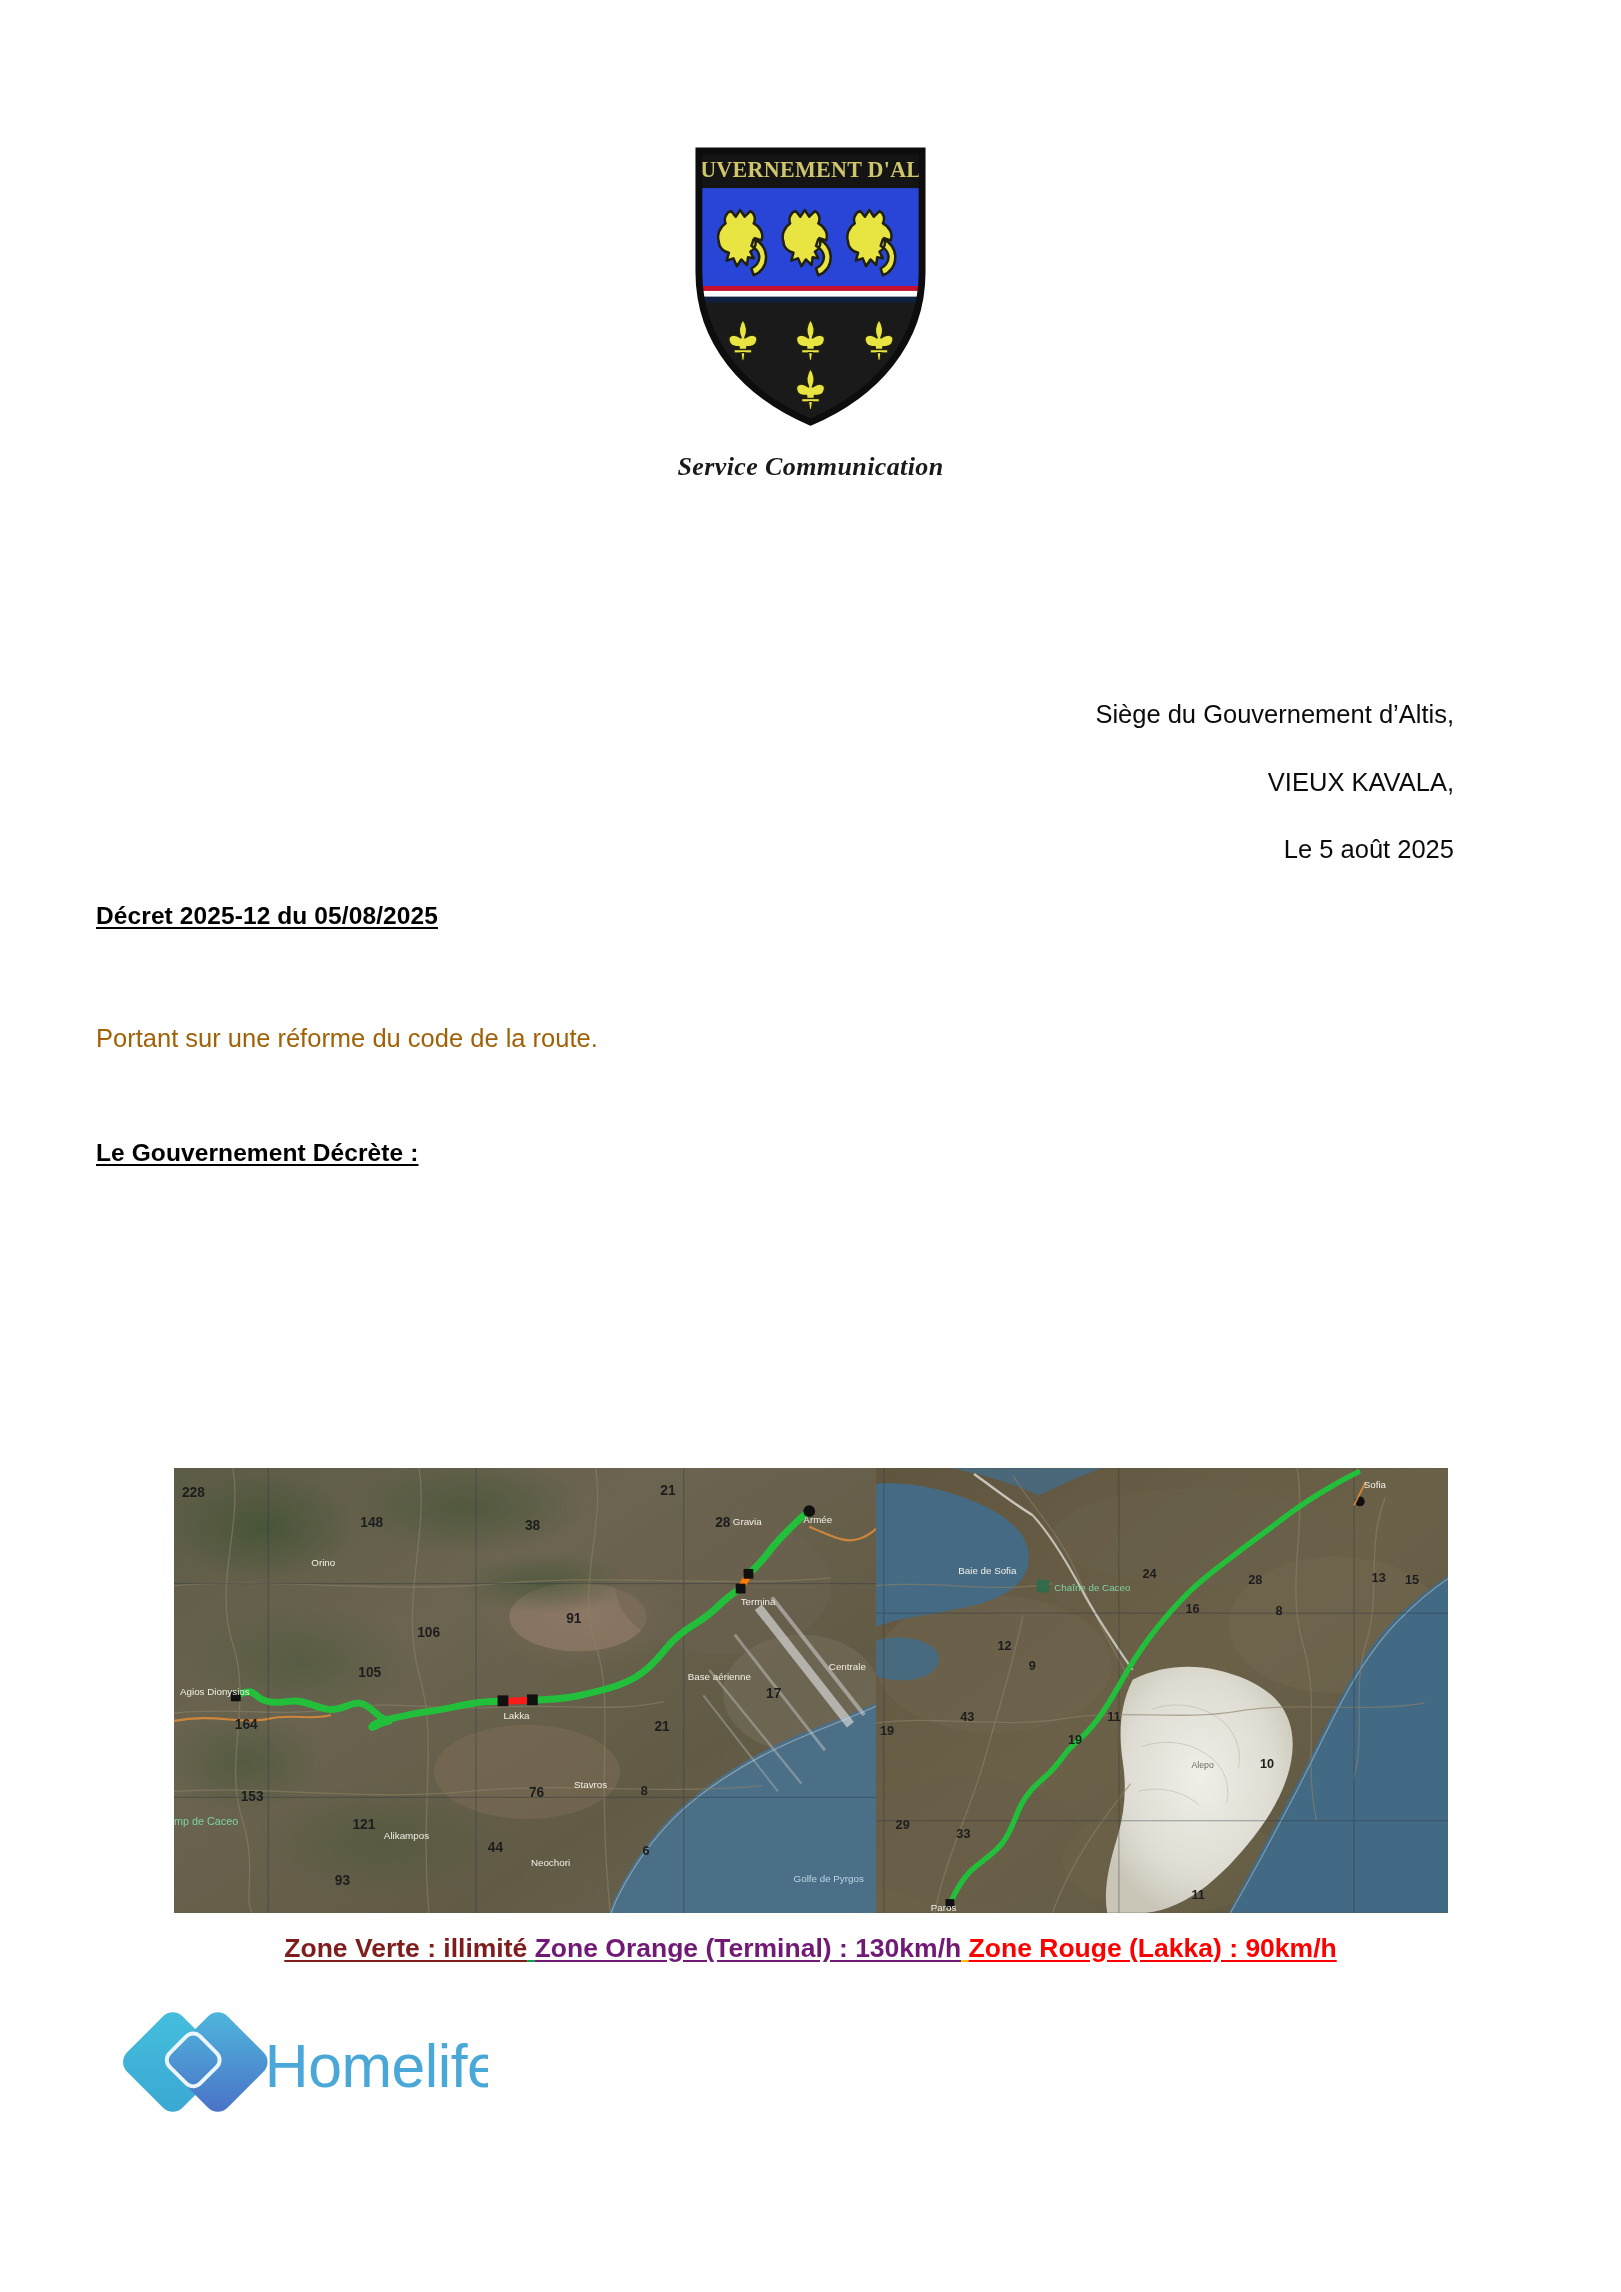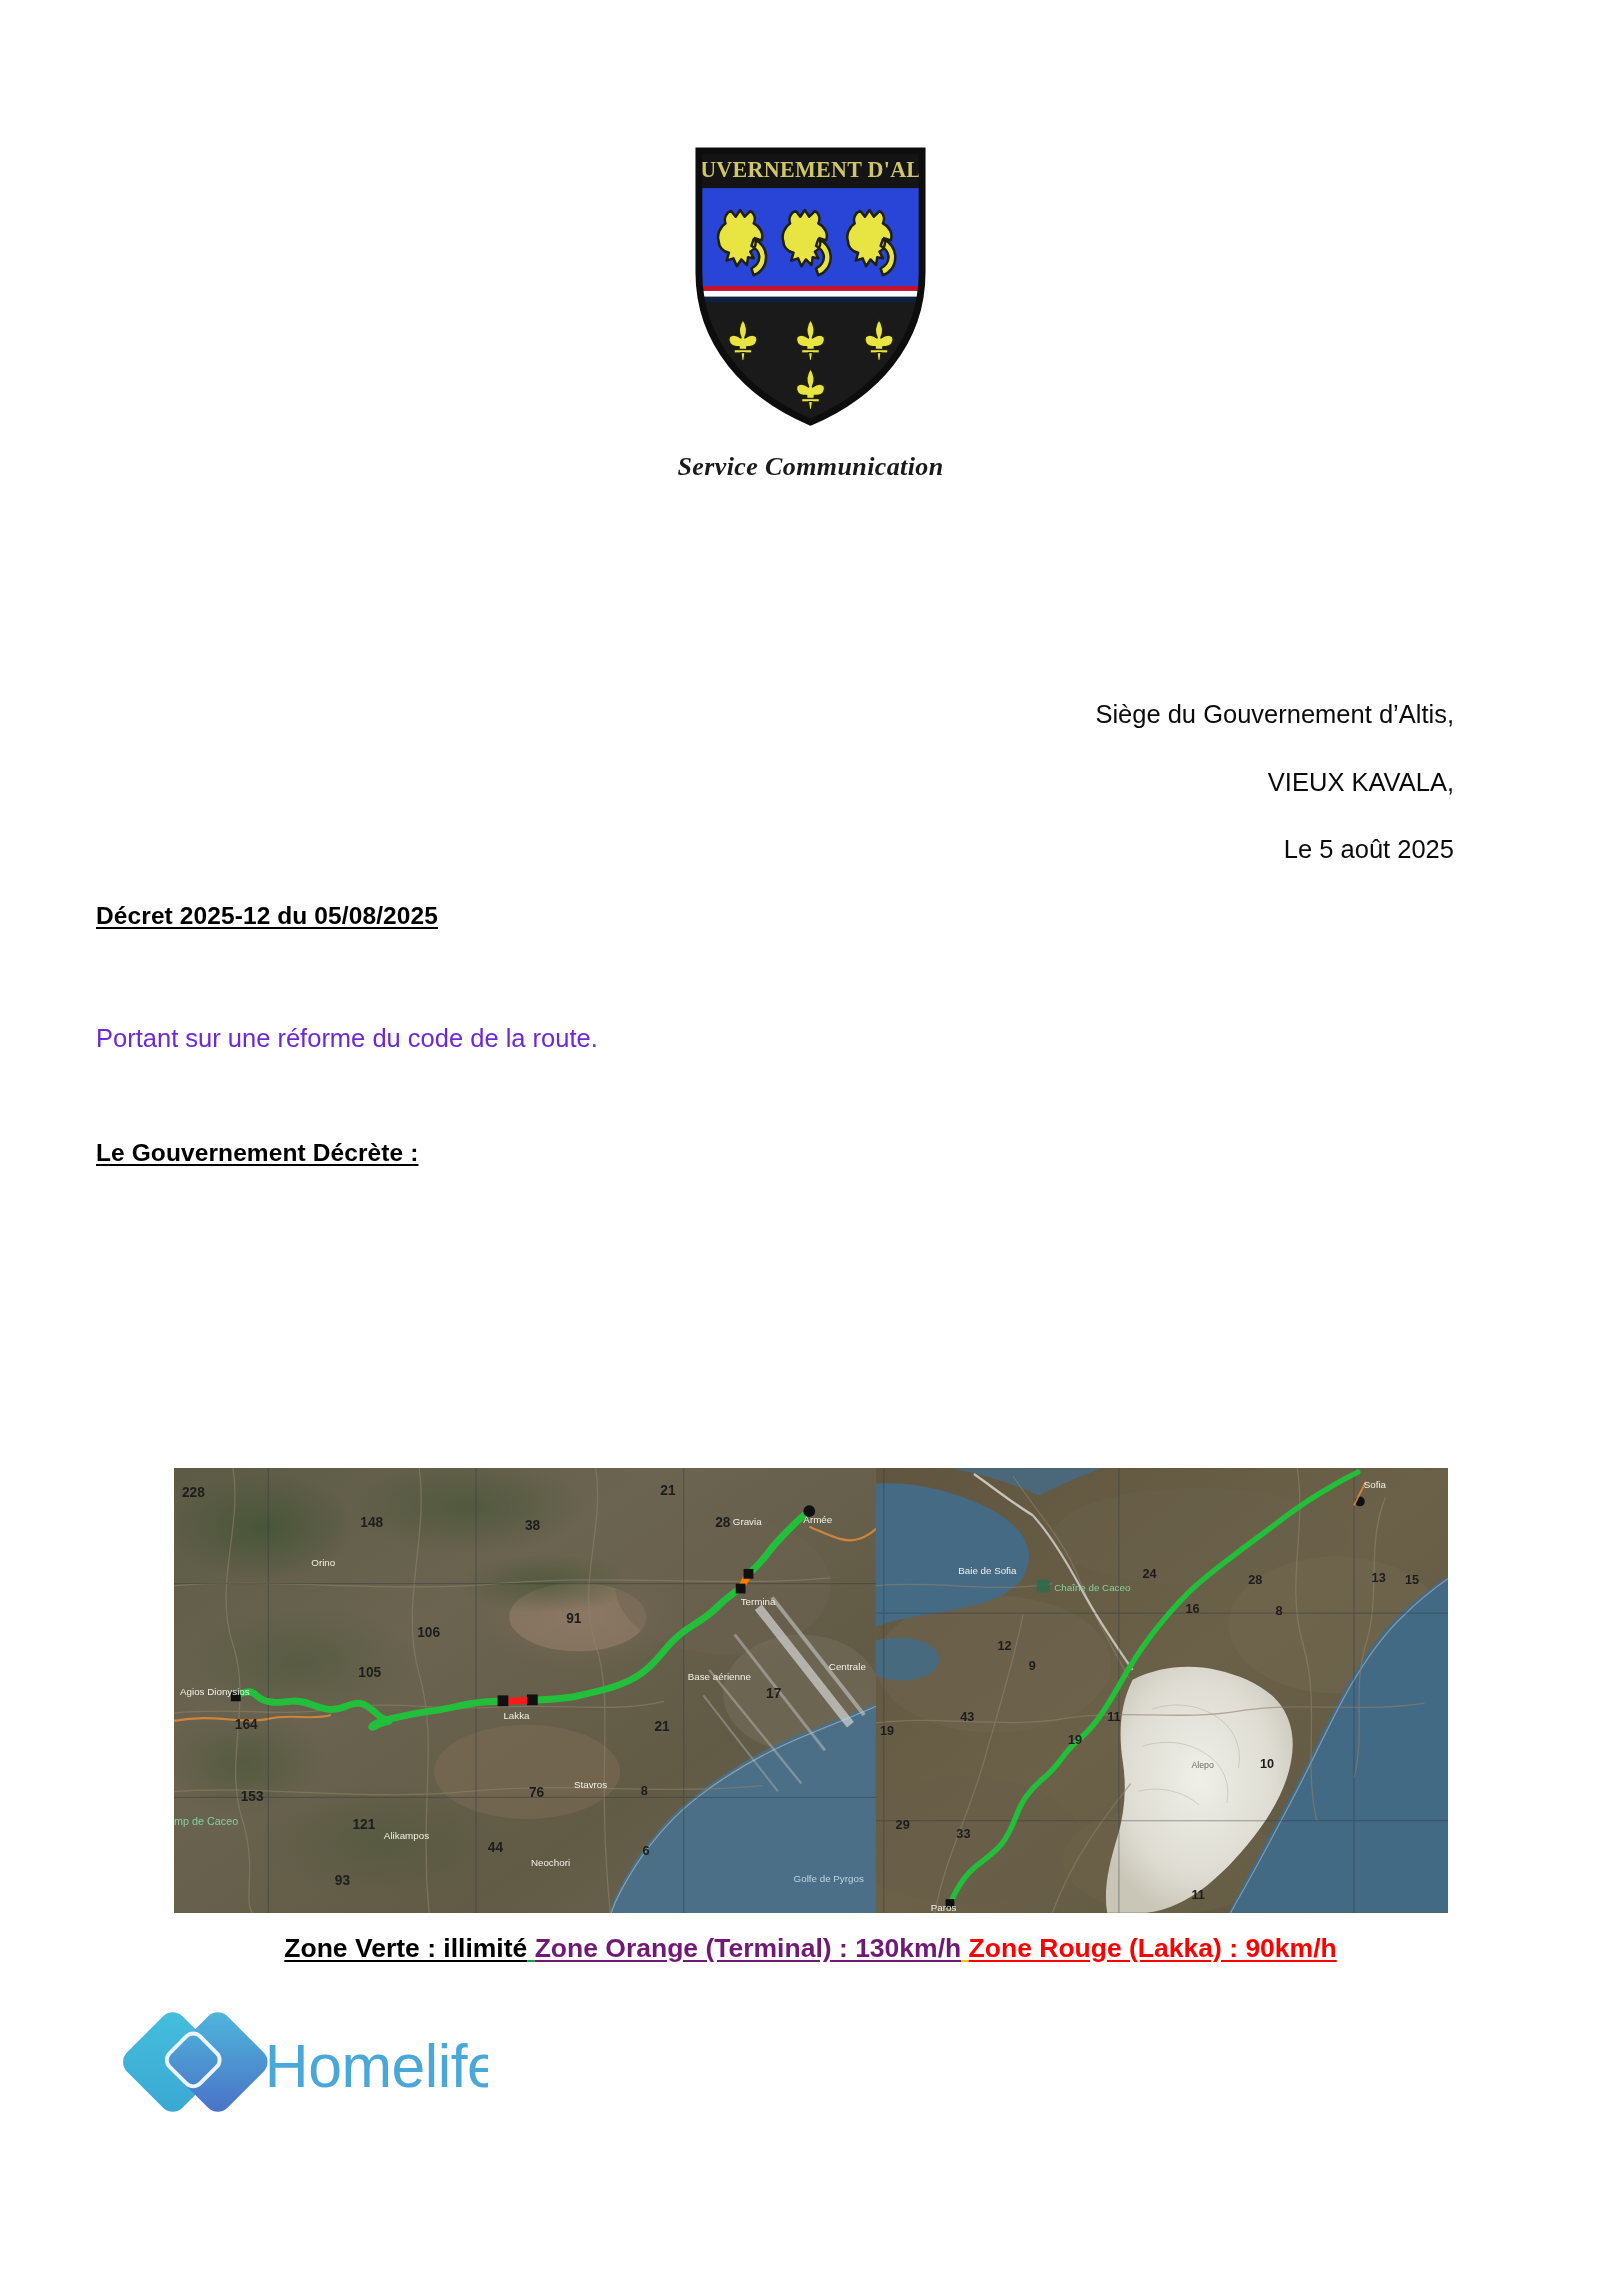--- a/index.html
+++ b/index.html
@@ -72,21 +72,21 @@
     font-size: 24.5px;
     font-weight: bold;
     text-decoration: underline;
     text-underline-offset: 2.9px;
     display: inline-block;
     letter-spacing: 0.1px;
   }
   .para {
     font-size: 25.5px;
     line-height: 1.58;
-    color: #6d28d9;
+    color: #a16207;
   }
   .sp-1 { height: 88px; }
   .sp-2 { height: 81px; }
   .sp-3 { height: 34px; }
   .sp-4 { height: 30px; }
 
   
   .maps {
     position: absolute;
     left: 174px;
@@ -454,21 +454,21 @@
         </g>
         <g>
           <rect x="164" y="114" width="13" height="13" rx="2" fill="#2e6b4a" opacity="0.9"></rect>
           <text x="182" y="125" font-family="'Liberation Sans', sans-serif" font-size="10" fill="#7fd3a0">Chaîne de Caceo</text>
         </g>
       </svg>
     </div>
   </div>
 
   <div class="caption">
-    <span style="color:#000000;text-decoration:underline;">Zone Verte : illimité</span><span style="color:#00A550;"> </span><span style="color:#701a75;margin-top:36px;">Zone Orange (Terminal) : 130km/h</span><span style="color:#FFC000;"> </span><span style="color:#FF0000;">Zone Rouge (Lakka) : 90km/h</span>
+    <span style="color:#7f1d1d;text-decoration:underline;">Zone Verte : illimité</span><span style="color:#00A550;"> </span><span style="color:#701a75;margin-top:36px;">Zone Orange (Terminal) : 130km/h</span><span style="color:#FFC000;"> </span><span style="color:#FF0000;">Zone Rouge (Lakka) : 90km/h</span>
   </div>
 
   <div class="homelife">
     <svg width="372" height="123" viewBox="0 0 380 125" xmlns="http://www.w3.org/2000/svg">
       <defs>
         <linearGradient id="hlA" x1="0" y1="0" x2="1" y2="1">
           <stop offset="0%" stop-color="#45bfdd"></stop>
           <stop offset="100%" stop-color="#3aa7d2"></stop>
         </linearGradient>
         <linearGradient id="hlB" x1="0" y1="0" x2="1" y2="1">

